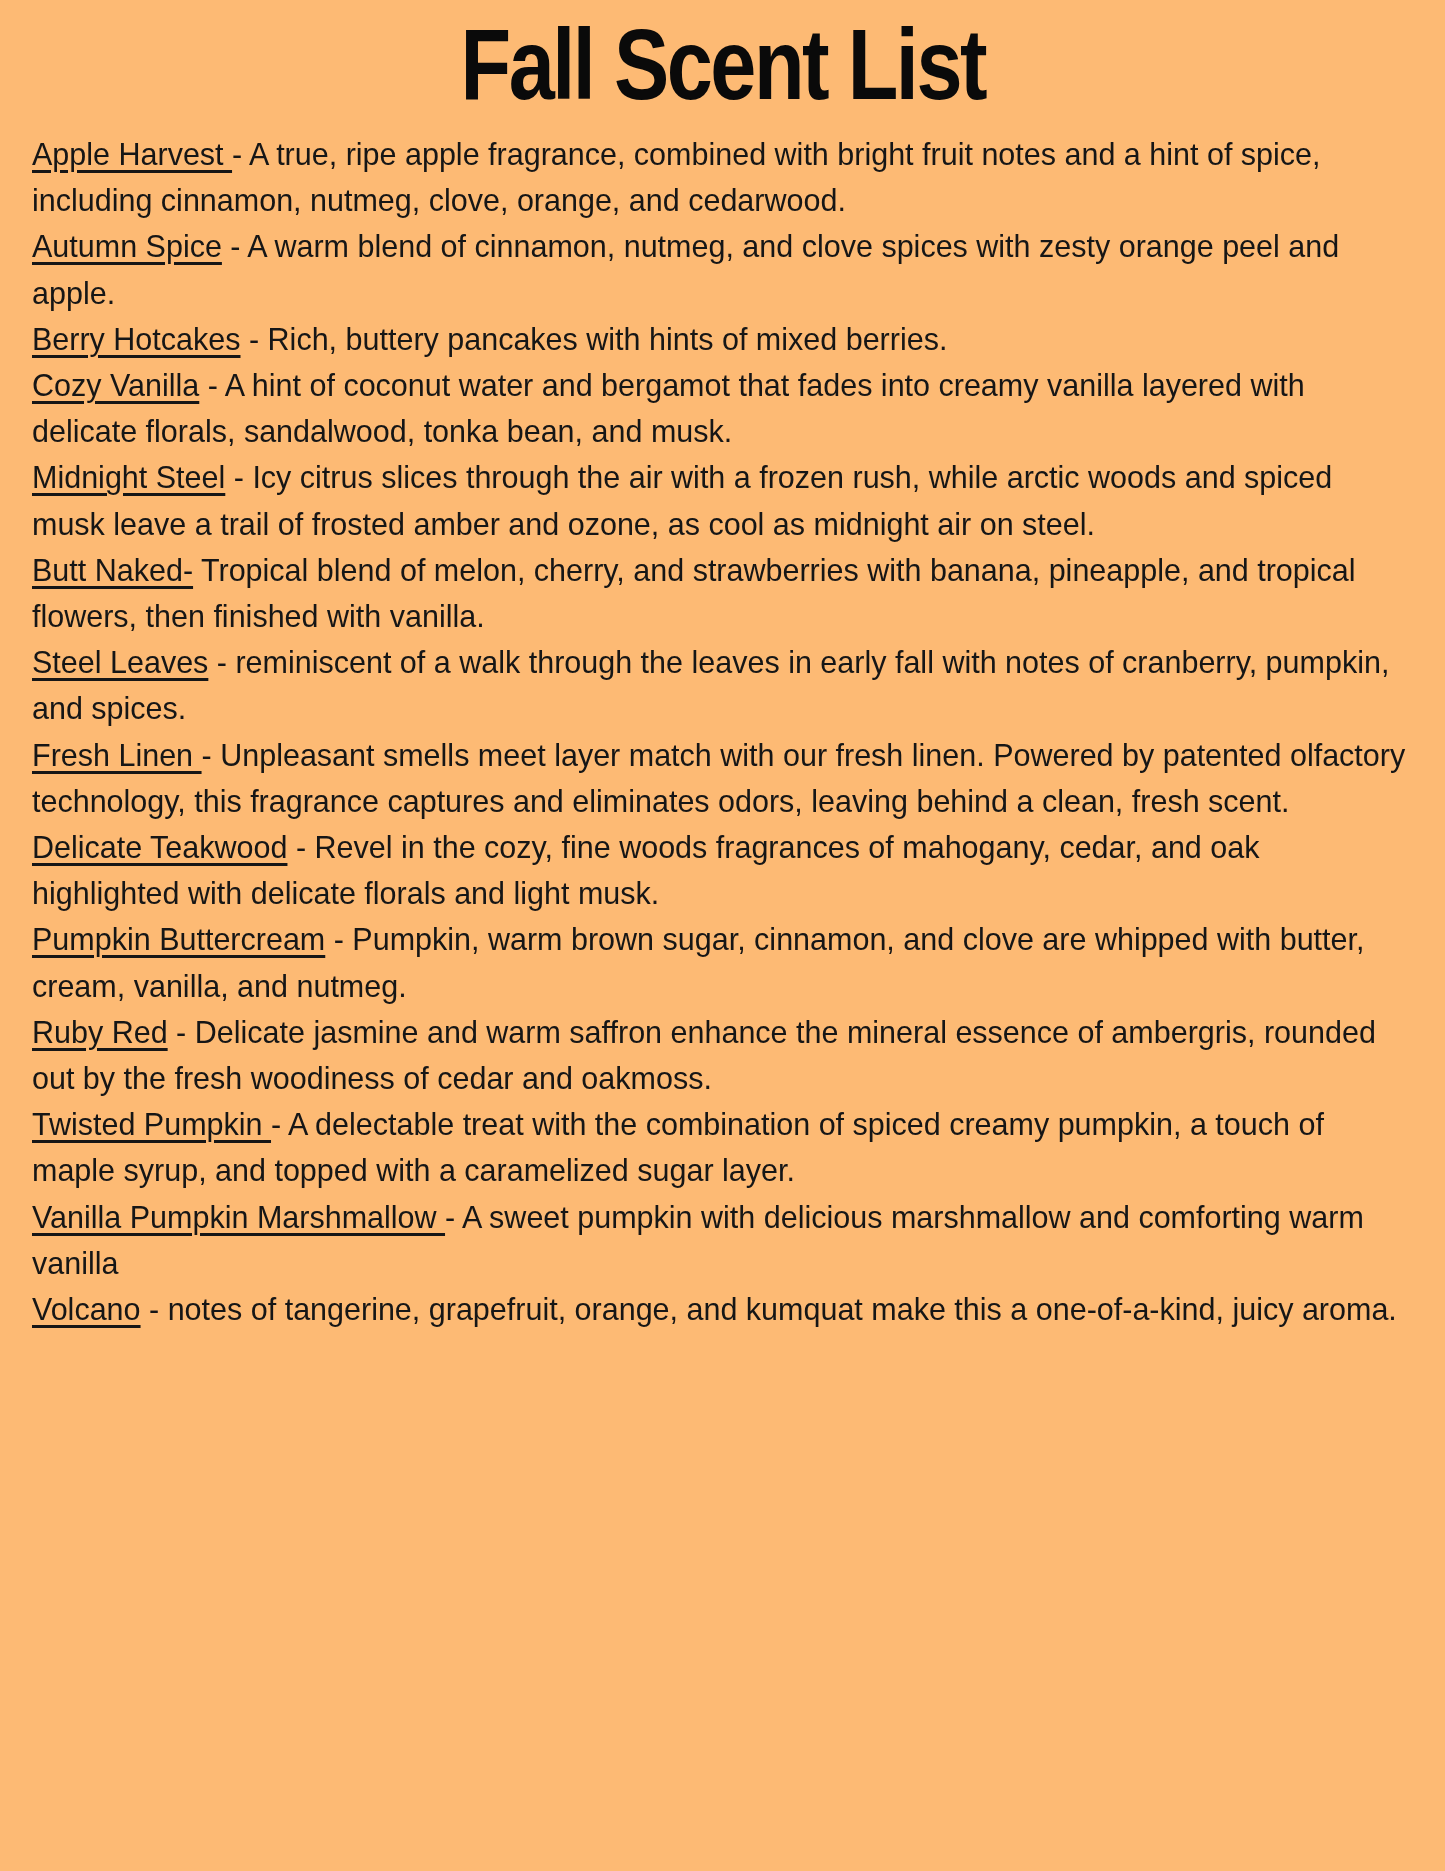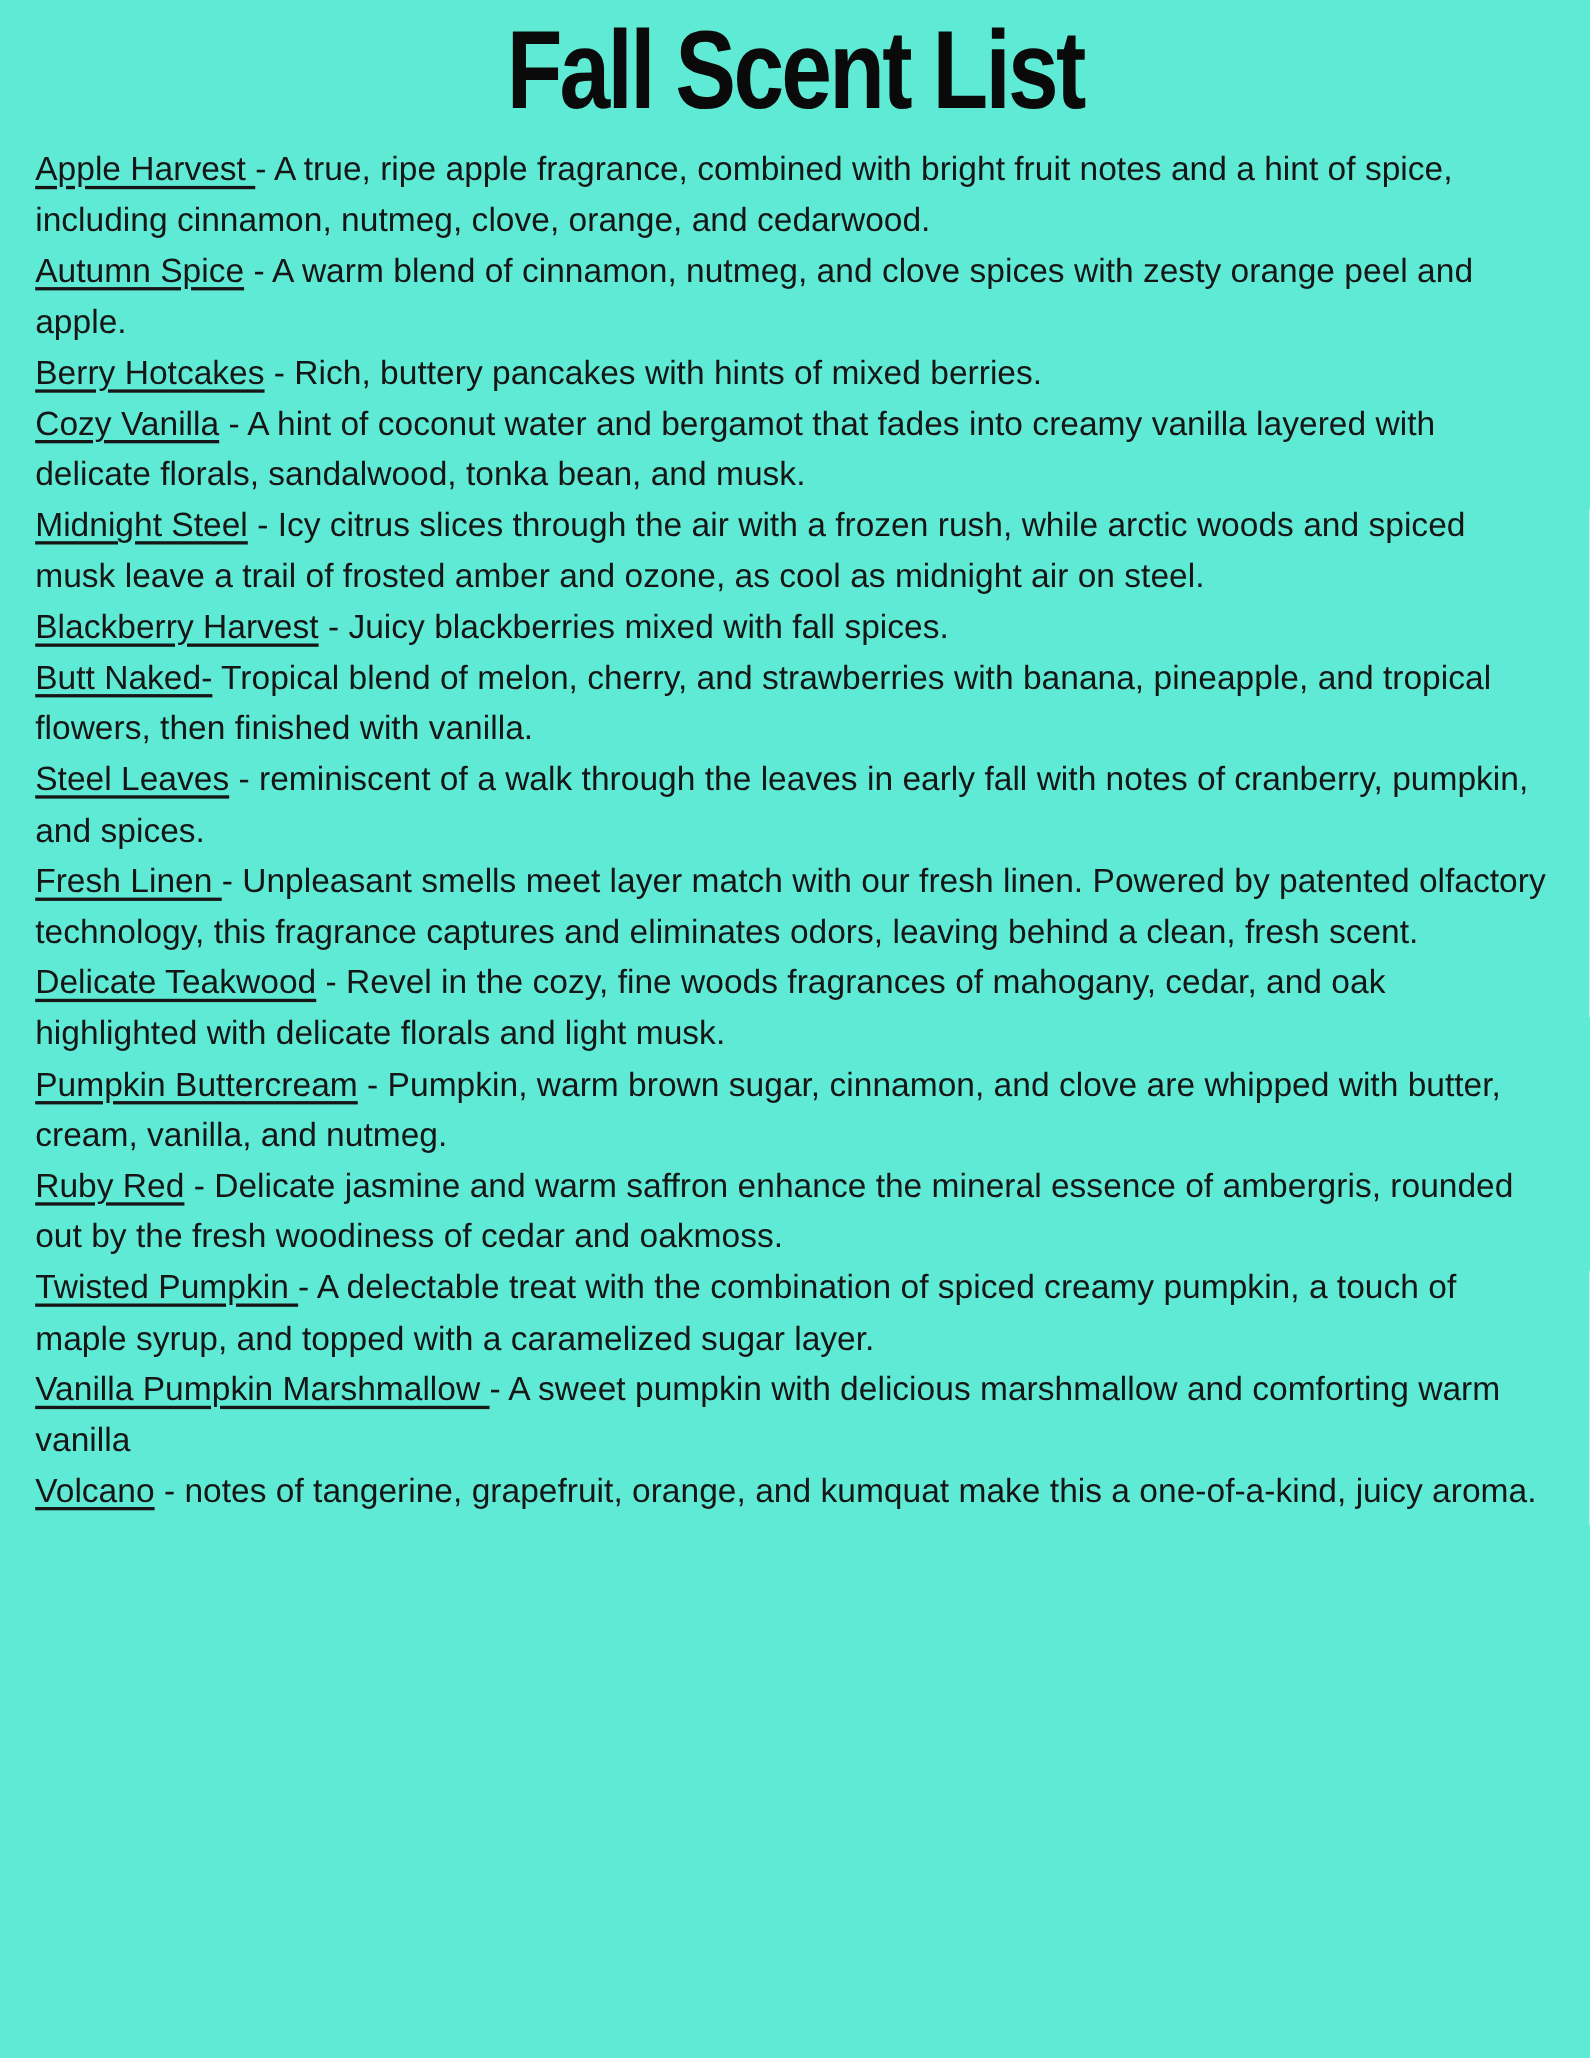--- a/index.html
+++ b/index.html
@@ -4,21 +4,21 @@
 <style>
   html, body {
     margin: 0;
     padding: 0;
     background: #ffffff;
   }
   .page {
     width: 1445px;
     height: 1871px;
     margin: 0 auto;
-    background: #5eead4;
+    background: #fdba74;
     box-sizing: border-box;
     padding: 14px 32px 0 32px;
     font-family: "Liberation Sans", "DejaVu Sans", sans-serif;
     color: #111111;
     overflow: hidden;
   }
   .title-wrap {
     text-align: center;
     margin: 0 0 16px 0;
     line-height: 1.0;
@@ -61,21 +61,20 @@
   <p class="scent-item"><span class="scent-name">Apple Harvest </span><span class="scent-sep">- </span><span class="scent-desc">A true, ripe apple fragrance, combined with bright fruit notes and a hint of spice, including cinnamon, nutmeg, clove, orange, and cedarwood.</span></p>
 
   <p class="scent-item"><span class="scent-name">Autumn Spice</span><span class="scent-sep"> - </span><span class="scent-desc">A warm blend of cinnamon, nutmeg, and clove spices with zesty orange peel and apple.</span></p>
 
   <p class="scent-item"><span class="scent-name">Berry Hotcakes</span><span class="scent-sep"> - </span><span class="scent-desc">Rich, buttery pancakes with hints of mixed berries.</span></p>
 
   <p class="scent-item"><span class="scent-name">Cozy Vanilla</span><span class="scent-sep"> - </span><span class="scent-desc">A hint of coconut water and bergamot that fades into creamy vanilla layered with delicate florals, sandalwood, tonka bean, and musk.</span></p>
 
   <p class="scent-item"><span class="scent-name">Midnight Steel</span><span class="scent-sep"> - </span><span class="scent-desc">Icy citrus slices through the air with a frozen rush, while arctic woods and spiced musk leave a trail of frosted amber and ozone, as cool as midnight air on steel.</span></p>
 
-  <p class="scent-item"><span class="scent-name">Blackberry Harvest</span><span class="scent-sep"> - </span><span class="scent-desc">Juicy blackberries mixed with fall spices.</span></p>
 
   <p class="scent-item"><span class="scent-name">Butt Naked-</span><span class="scent-sep"> </span><span class="scent-desc">Tropical blend of melon, cherry, and strawberries with banana, pineapple, and tropical flowers, then finished with vanilla.</span></p>
 
   <p class="scent-item"><span class="scent-name">Steel Leaves</span><span class="scent-sep"> - </span><span class="scent-desc">reminiscent of a walk through the leaves in early fall with notes of cranberry, pumpkin, and spices.</span></p>
 
   <p class="scent-item"><span class="scent-name">Fresh Linen </span><span class="scent-sep">- </span><span class="scent-desc">Unpleasant smells meet layer match with our fresh linen. Powered by patented olfactory technology, this fragrance captures and eliminates odors, leaving behind a clean, fresh scent.</span></p>
 
   <p class="scent-item"><span class="scent-name">Delicate Teakwood</span><span class="scent-sep"> - </span><span class="scent-desc">Revel in the cozy, fine woods fragrances of mahogany, cedar, and oak highlighted with delicate florals and light musk.</span></p>
 
   <p class="scent-item"><span class="scent-name">Pumpkin Buttercream</span><span class="scent-sep"> - </span><span class="scent-desc">Pumpkin, warm brown sugar, cinnamon, and clove are whipped with butter, cream, vanilla, and nutmeg.</span></p>

